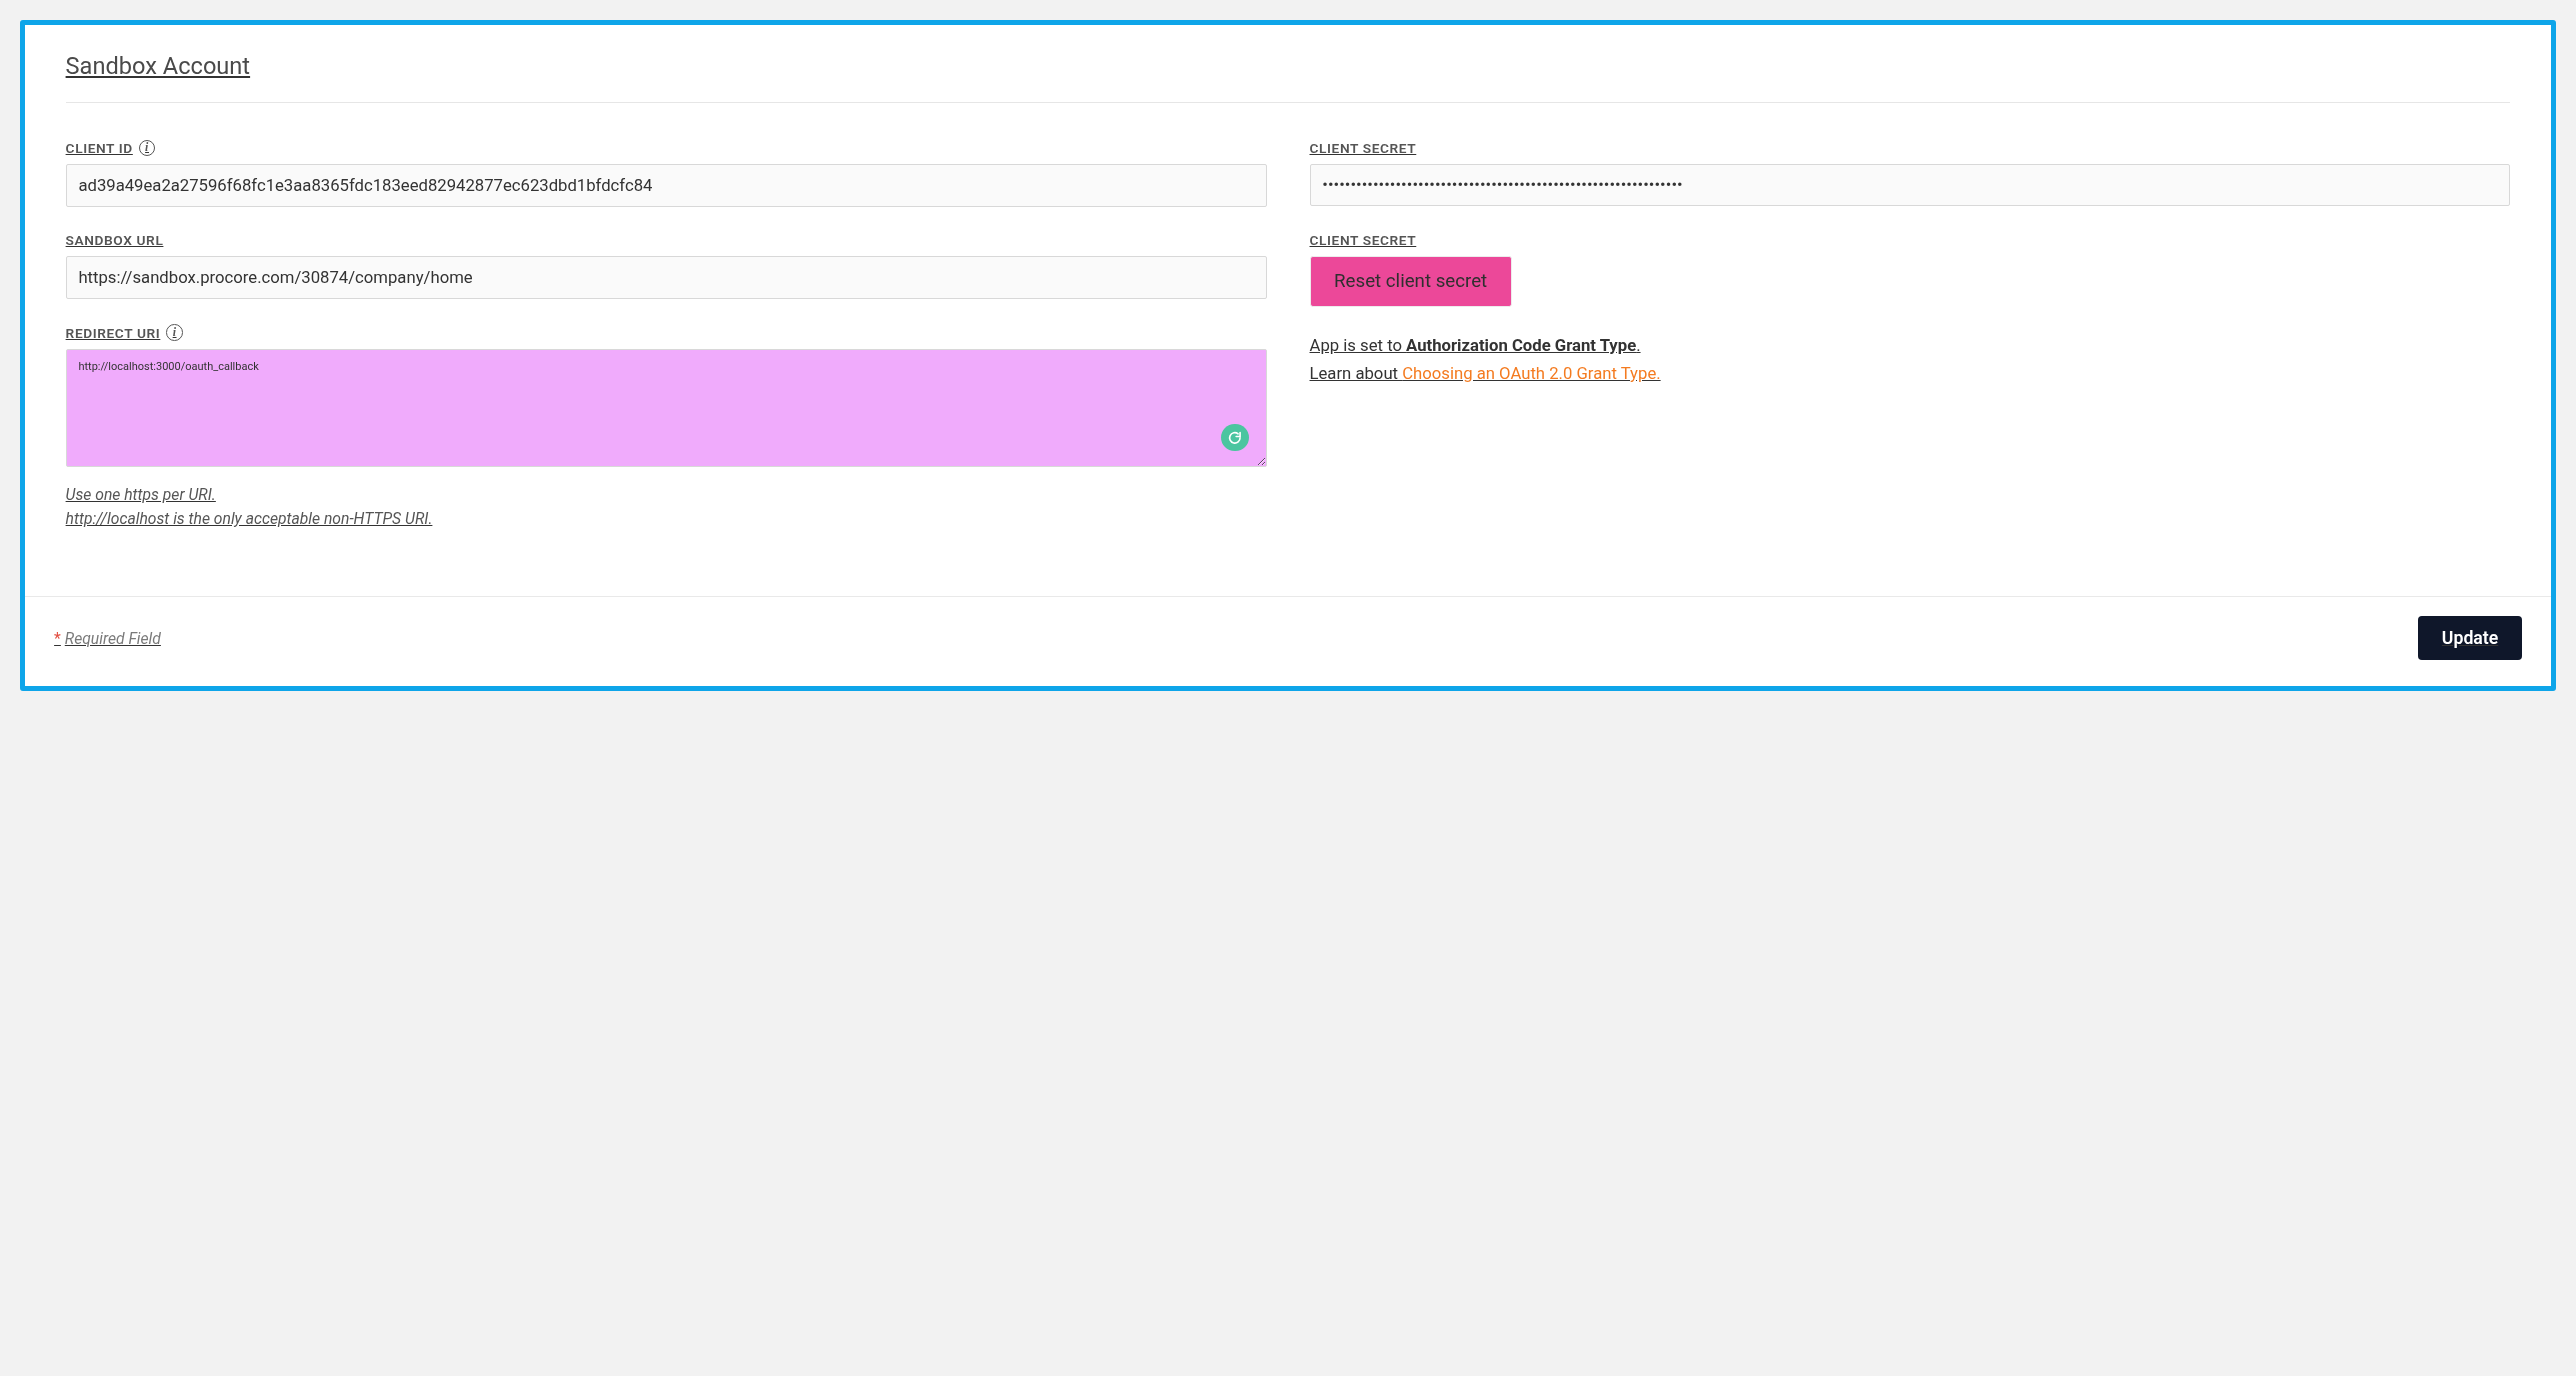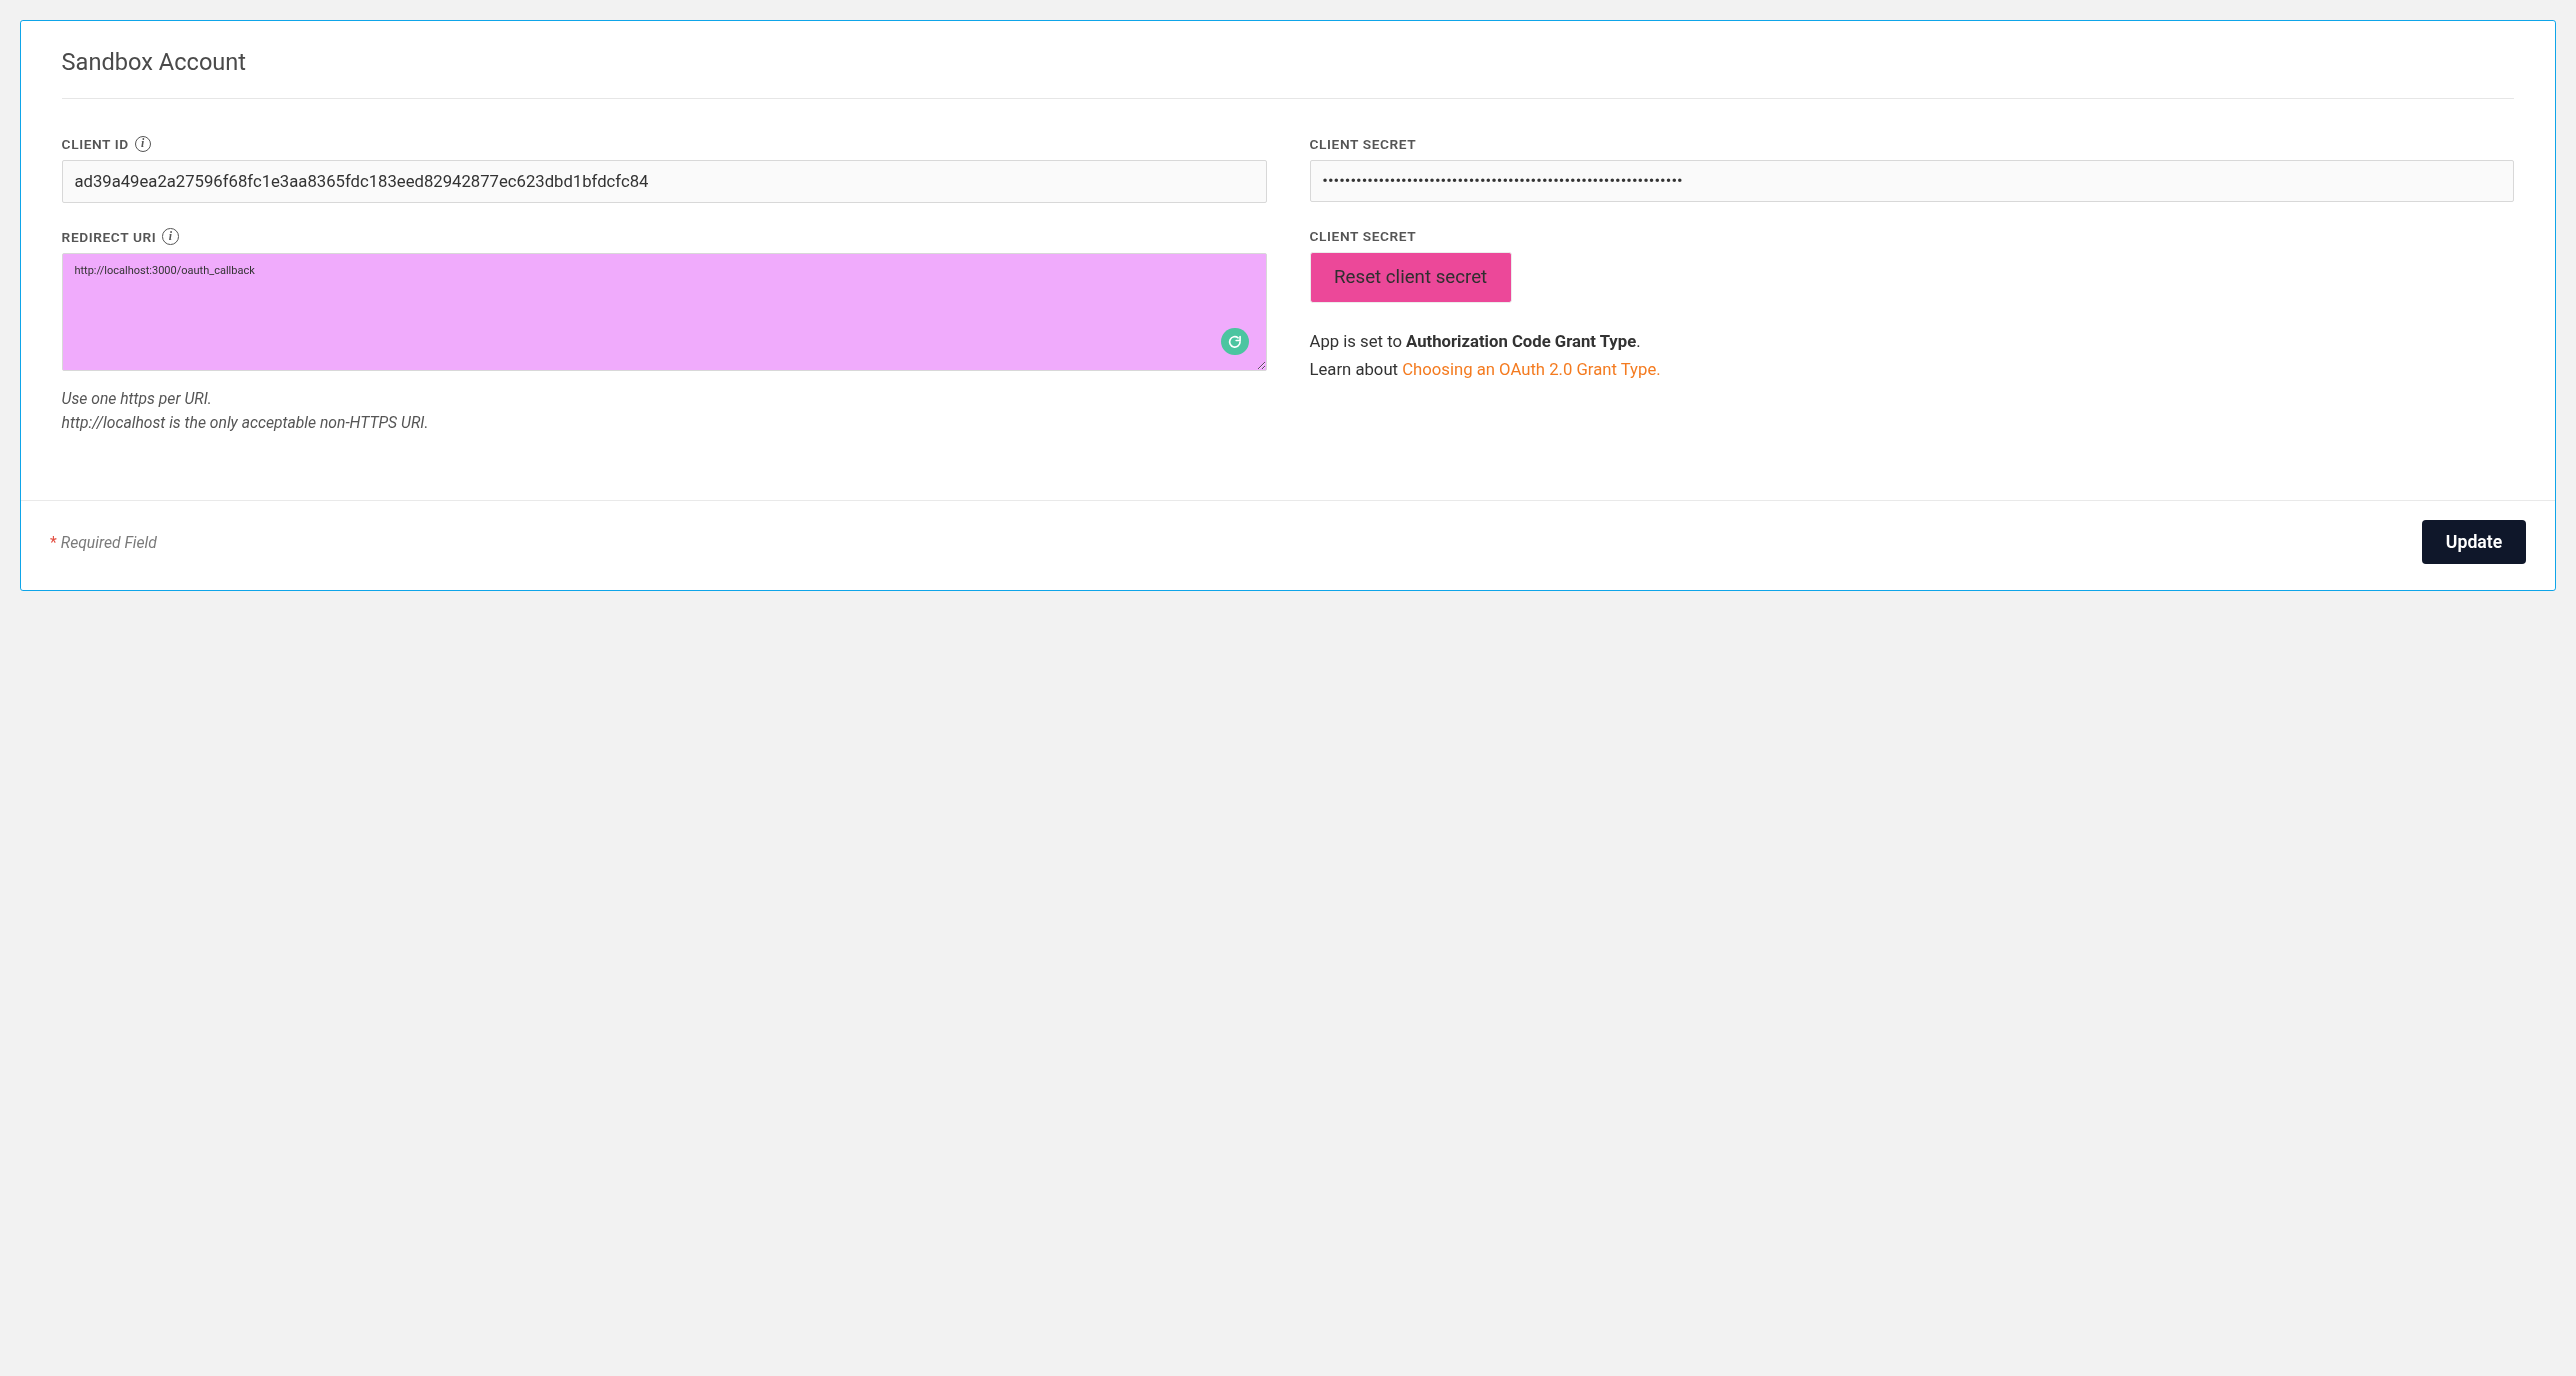--- a/index.html
+++ b/index.html
@@ -8,22 +8,23 @@
     padding: 0;
     background: #f2f2f2;
     font-family: -apple-system, BlinkMacSystemFont, "Segoe UI", Roboto, "Helvetica Neue", Arial, sans-serif;
     color: #333;
   }
   .page {
     padding: 19.6px;
   }
   .card {
     background: #fff;
-    border: 1px solid #0ea5e9;
+    border: 5px solid #0ea5e9;
     border-radius: 2.9px;
+    text-decoration: underline;
   }
   .card-body {
     padding: 27.5px 41px 39px 41px;
   }
   .card-title {
     font-size: 23.6px;
     font-weight: 400;
     color: #4a4a4a;
     margin: 0 0 21.6px 0;
   }
@@ -181,20 +182,26 @@
         <div class="col">
 
           <div class="field">
             <div class="field-label">
               <span>CLIENT ID</span>
               <span class="info-icon">i</span>
             </div>
             <input type="text" class="text-input" value="ad39a49ea2a27596f68fc1e3aa8365fdc183eed82942877ec623dbd1bfdcfc84" style="">
           </div>
 
+          <div class="field">
+            <div class="field-label">
+              <span>SANDBOX URL</span>
+            </div>
+            <input type="text" class="text-input" value="https://sandbox.procore.com/30874/company/home" style="">
+          </div>
 
           <div class="field">
             <div class="field-label">
               <span>REDIRECT URI</span>
               <span class="info-icon">i</span>
             </div>
             <div class="textarea-wrap">
               <textarea class="textarea" style="">http://localhost:3000/oauth_callback</textarea>
               <div class="grammarly-badge">
                 <svg viewBox="0 0 24 24" fill="none" stroke="#fff" stroke-width="2.5" stroke-linecap="round">

